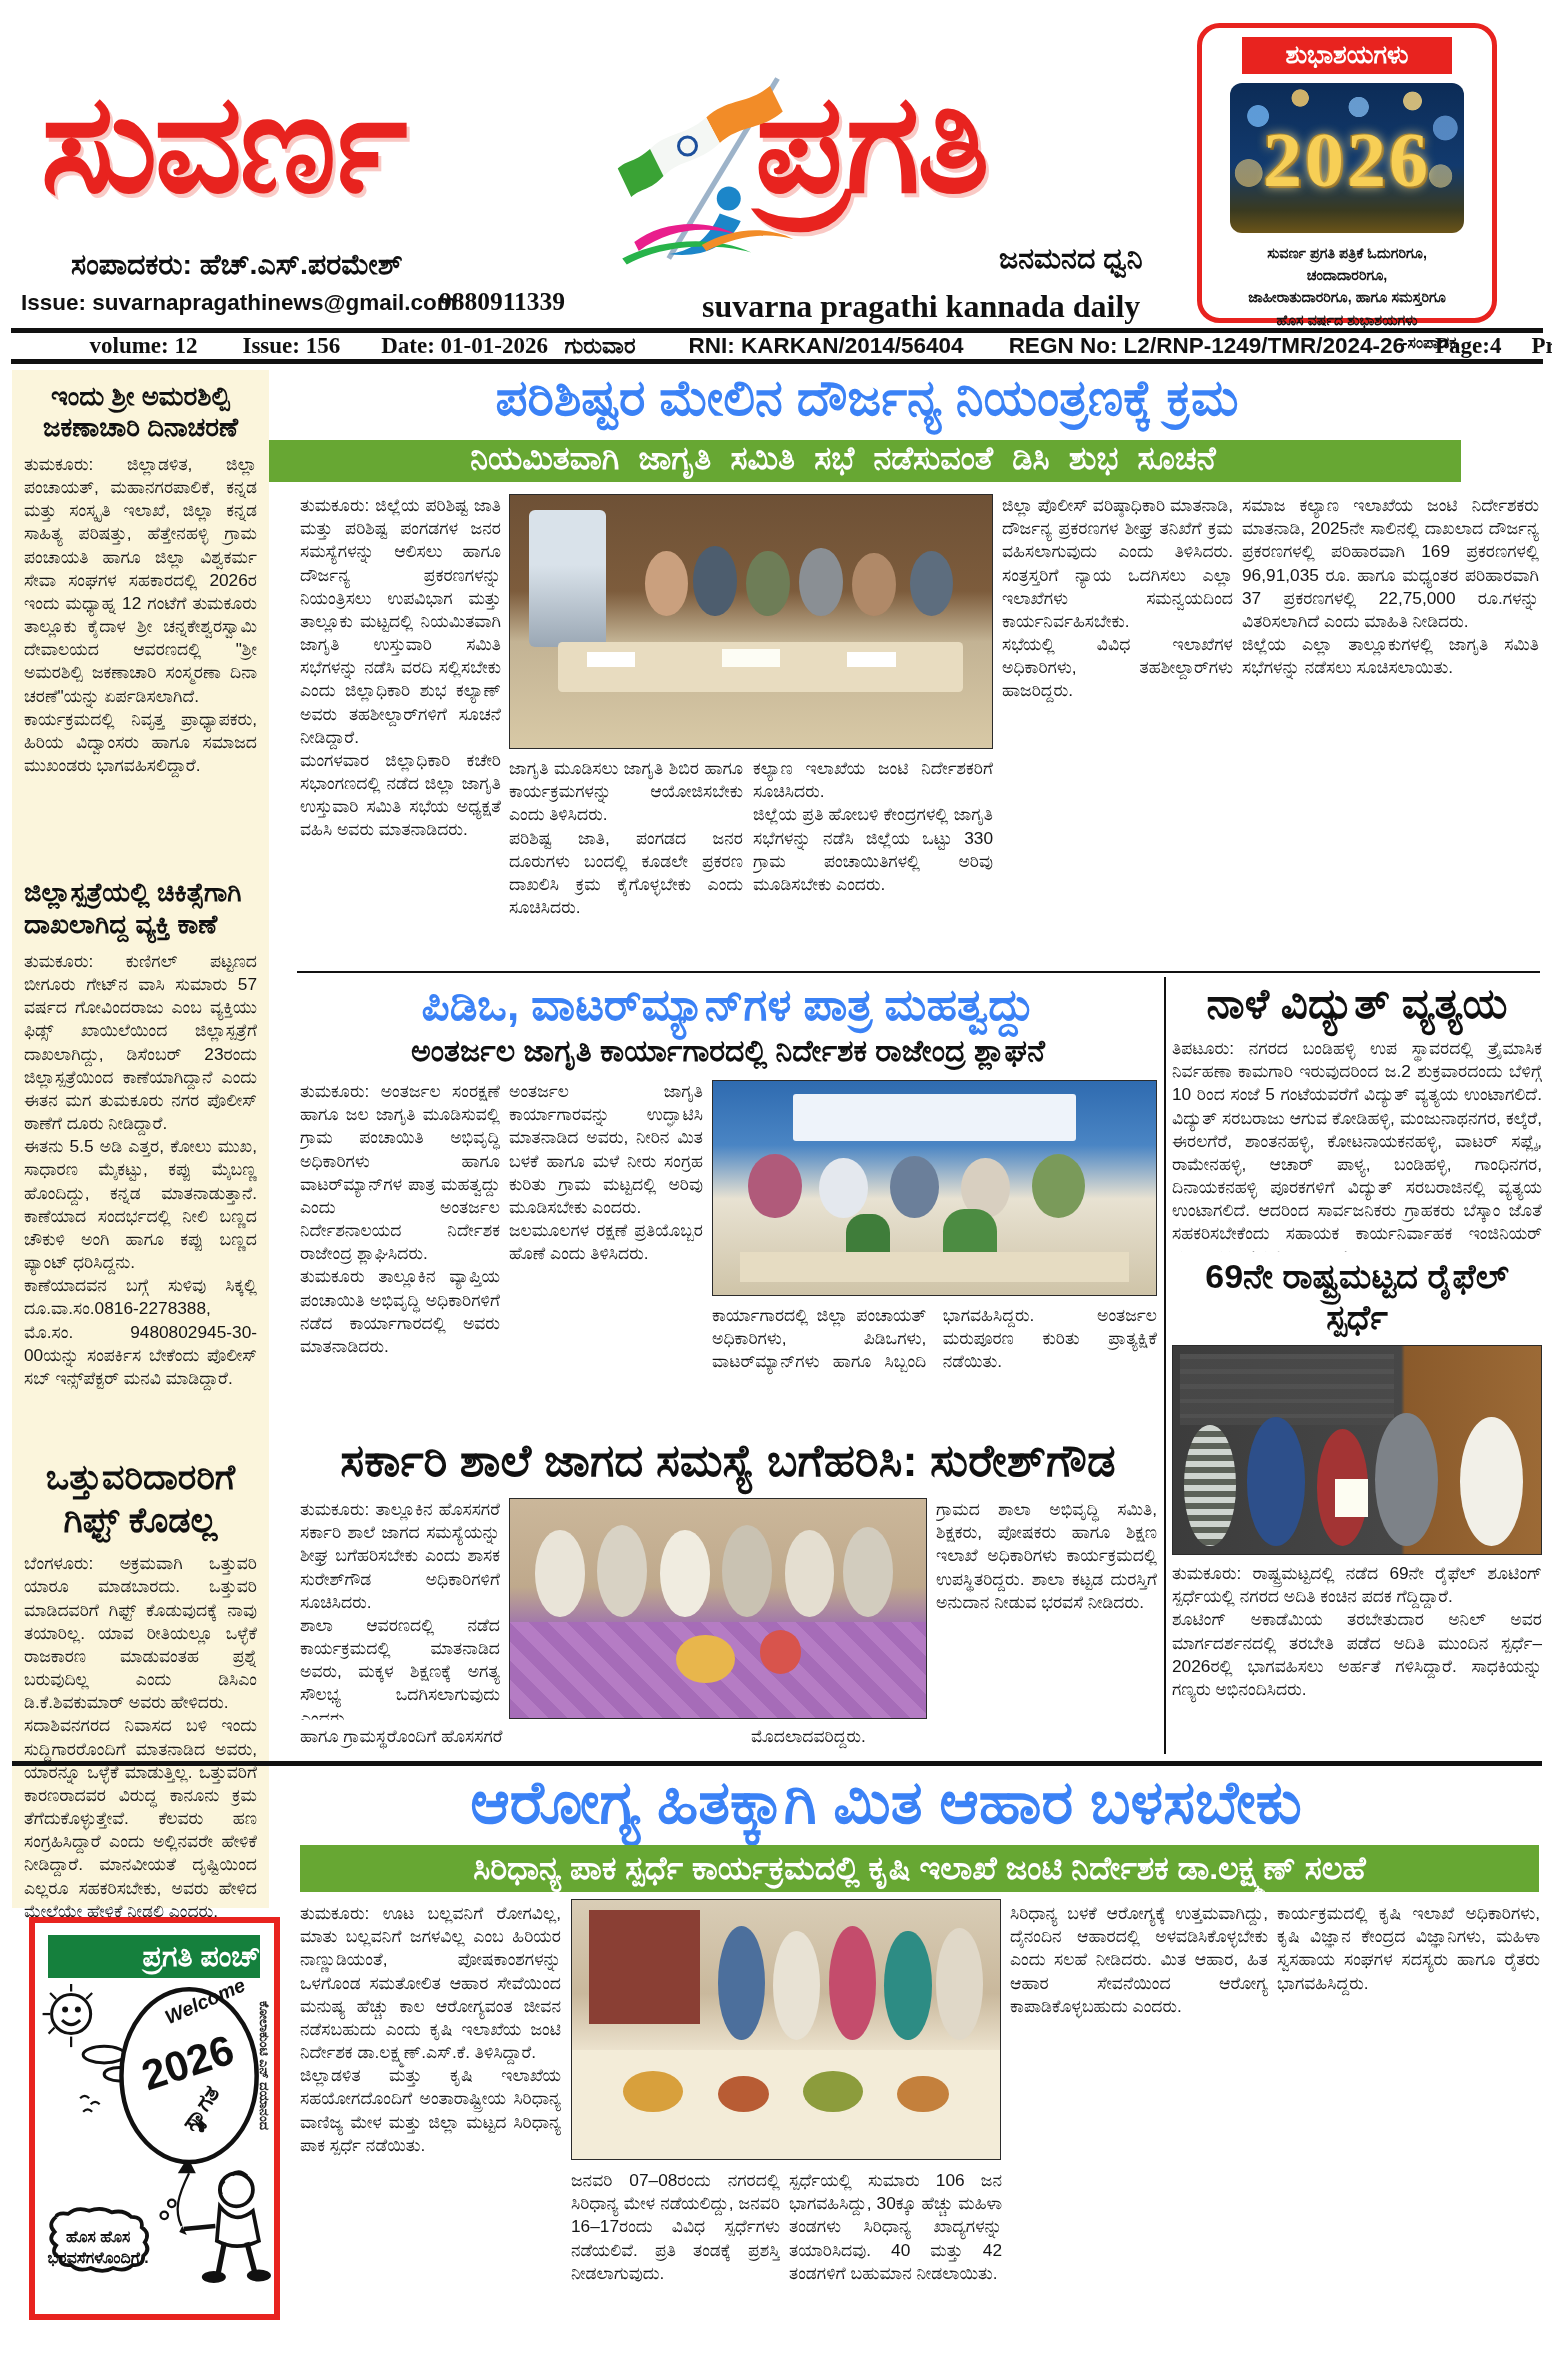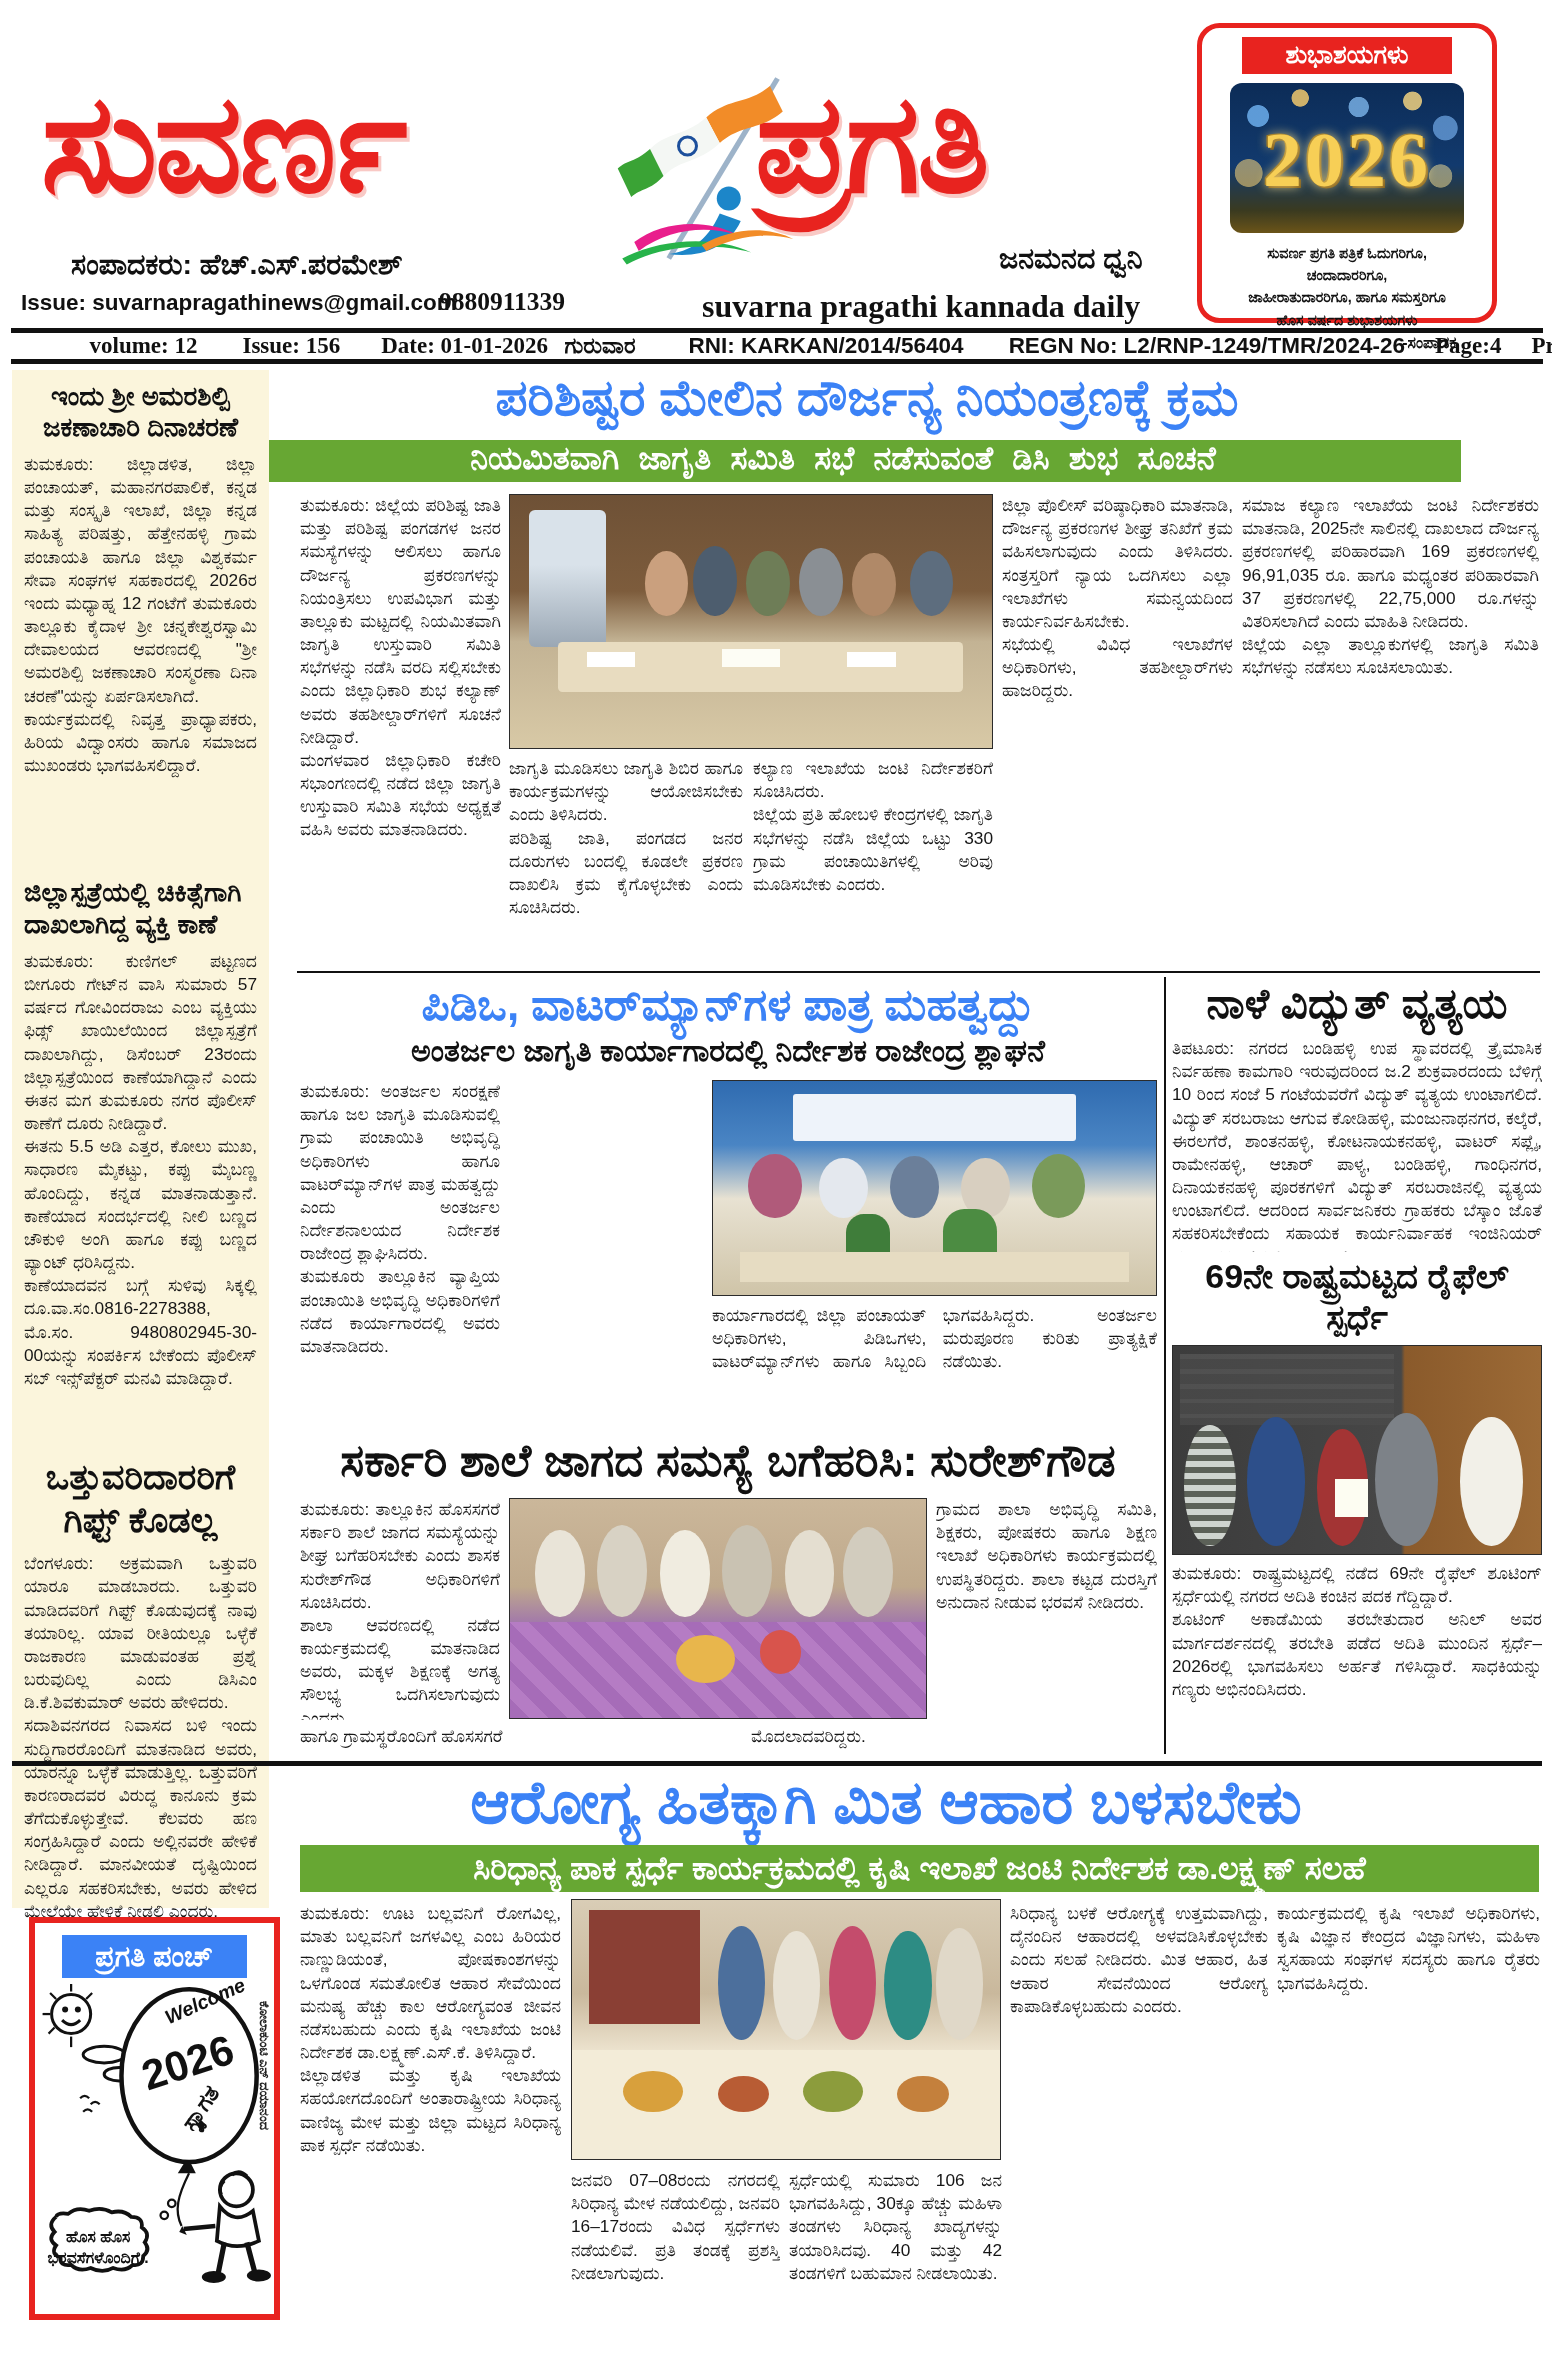--- a/index.html
+++ b/index.html
@@ -31,21 +31,21 @@
        radial-gradient(circle at 8% 60%, rgba(255,215,120,.55) 0 13.5px, rgba(255,215,120,0) 14.3px),
        radial-gradient(circle at 90% 62%, rgba(255,230,150,.5) 0 11.3px, rgba(255,230,150,0) 12px),
        linear-gradient(180deg,#0c2c57 0%,#123a6e 55%,#3a3a20 85%,#6b5418 100%);}
   .bokeh .year{position:absolute;left:0;right:0;top:32px;text-align:center;font-size:78px;font-weight:bold;color:#f7cf56;
      text-shadow:0 0 10.5px #ffdf7e,2.3px 2.3px 0 #7a5410,-1.5px -1.5px 0 #8a6410;letter-spacing:3px;font-family:"Liberation Serif",serif;}
   .greet-msg{margin-top:9px;font-size:14.3px;font-weight:bold;text-align:center;line-height:1.55;white-space:pre-line;}
   .greet-sign{text-align:right;font-size:16px;font-weight:bold;padding-right:7.5px;margin-top:3px;}
   .infobar{border-top:5.3px solid #111;border-bottom:5.3px solid #111;display:flex;align-items:center;box-sizing:border-box;}
   .infobar span{white-space:nowrap;}
   .punch-box{border:6px solid #e8231f;background:#fff;box-sizing:border-box;}
-  .punch-head{background:#3b82f6;color:#fff;font-size:28.5px;font-weight:bold;text-align:center;width:185px;margin:12px auto 0;padding:4.5px 0;}
+  .punch-head{background:#15803d;color:#fff;font-size:28.5px;font-weight:bold;text-align:right;width:212px;margin:12px auto 0;padding:4.5px 0;}
   .cream{background:#fbf5dc;box-sizing:border-box;padding:10.5px 12px;}
 </style>
 </head>
 <body>
 
 <div id="page">
 
   <div class="abs masthead-title" style="left:41px;top:75px;">ಸುವರ್ಣ</div>
   <div class="abs masthead-title" style="left:755px;top:75px;">ಪ್ರಗತಿ</div>
 
@@ -134,20 +134,22 @@
   <div class="abs body-text" style="left:1242px;top:494px;width:297px;height:475px;">ಸಮಾಜ ಕಲ್ಯಾಣ ಇಲಾಖೆಯ ಜಂಟಿ ನಿರ್ದೇಶಕರು ಮಾತನಾಡಿ, 2025ನೇ ಸಾಲಿನಲ್ಲಿ ದಾಖಲಾದ ದೌರ್ಜನ್ಯ ಪ್ರಕರಣಗಳಲ್ಲಿ ಪರಿಹಾರವಾಗಿ 169 ಪ್ರಕರಣಗಳಲ್ಲಿ 96,91,035 ರೂ. ಹಾಗೂ ಮಧ್ಯಂತರ ಪರಿಹಾರವಾಗಿ 37 ಪ್ರಕರಣಗಳಲ್ಲಿ 22,75,000 ರೂ.ಗಳನ್ನು ವಿತರಿಸಲಾಗಿದೆ ಎಂದು ಮಾಹಿತಿ ನೀಡಿದರು.
 ಜಿಲ್ಲೆಯ ಎಲ್ಲಾ ತಾಲ್ಲೂಕುಗಳಲ್ಲಿ ಜಾಗೃತಿ ಸಮಿತಿ ಸಭೆಗಳನ್ನು ನಡೆಸಲು ಸೂಚಿಸಲಾಯಿತು.</div>
 
   <div class="abs hrule" style="left:297px;top:971px;width:1243px;height:2.3px;"></div>
   <div class="abs vrule" style="left:1164px;top:977px;width:2.3px;height:777px;"></div>
 
   <div class="abs b center red" style="left:300px;top:980px;width:856px;font-size:44px;">ಪಿಡಿಒ, ವಾಟರ್‌ಮ್ಯಾನ್‌ಗಳ ಪಾತ್ರ ಮಹತ್ವದ್ದು</div>
   <div class="abs b center" style="left:300px;top:1034px;width:856px;font-size:30px;">ಅಂತರ್ಜಲ ಜಾಗೃತಿ ಕಾರ್ಯಾಗಾರದಲ್ಲಿ ನಿರ್ದೇಶಕ ರಾಜೇಂದ್ರ ಶ್ಲಾಘನೆ</div>
   <div class="abs body-text" style="left:300px;top:1080px;width:200px;height:318px;">ತುಮಕೂರು: ಅಂತರ್ಜಲ ಸಂರಕ್ಷಣೆ ಹಾಗೂ ಜಲ ಜಾಗೃತಿ ಮೂಡಿಸುವಲ್ಲಿ ಗ್ರಾಮ ಪಂಚಾಯಿತಿ ಅಭಿವೃದ್ಧಿ ಅಧಿಕಾರಿಗಳು ಹಾಗೂ ವಾಟರ್‌ಮ್ಯಾನ್‌ಗಳ ಪಾತ್ರ ಮಹತ್ವದ್ದು ಎಂದು ಅಂತರ್ಜಲ ನಿರ್ದೇಶನಾಲಯದ ನಿರ್ದೇಶಕ ರಾಜೇಂದ್ರ ಶ್ಲಾಘಿಸಿದರು.
 ತುಮಕೂರು ತಾಲ್ಲೂಕಿನ ವ್ಯಾಪ್ತಿಯ ಪಂಚಾಯಿತಿ ಅಭಿವೃದ್ಧಿ ಅಧಿಕಾರಿಗಳಿಗೆ ನಡೆದ ಕಾರ್ಯಾಗಾರದಲ್ಲಿ ಅವರು ಮಾತನಾಡಿದರು.</div>
+  <div class="abs body-text" style="left:509px;top:1080px;width:194px;height:318px;">ಅಂತರ್ಜಲ ಜಾಗೃತಿ ಕಾರ್ಯಾಗಾರವನ್ನು ಉದ್ಘಾಟಿಸಿ ಮಾತನಾಡಿದ ಅವರು, ನೀರಿನ ಮಿತ ಬಳಕೆ ಹಾಗೂ ಮಳೆ ನೀರು ಸಂಗ್ರಹ ಕುರಿತು ಗ್ರಾಮ ಮಟ್ಟದಲ್ಲಿ ಅರಿವು ಮೂಡಿಸಬೇಕು ಎಂದರು.
+ಜಲಮೂಲಗಳ ರಕ್ಷಣೆ ಪ್ರತಿಯೊಬ್ಬರ ಹೊಣೆ ಎಂದು ತಿಳಿಸಿದರು.</div>
 
   <div class="abs photo" style="left:712px;top:1080px;width:445px;height:216px;background:linear-gradient(180deg,#2f6bb0 0%,#4a85c4 30%,#e8e2d2 55%,#cfc4a8 100%);">
     <div style="position:absolute;left:18%;top:6%;width:64%;height:22%;background:#eef3fa;border-radius:3px;"></div>
     <div class="blob" style="left:8%;top:34%;width:12%;height:30%;background:#b05a7a;"></div>
     <div class="blob" style="left:24%;top:36%;width:11%;height:28%;background:#e4e8ee;"></div>
     <div class="blob" style="left:40%;top:35%;width:11%;height:29%;background:#6b7f9a;"></div>
     <div class="blob" style="left:56%;top:36%;width:11%;height:28%;background:#d8cfc0;"></div>
     <div class="blob" style="left:72%;top:34%;width:12%;height:30%;background:#7a9a5a;"></div>
     <div class="blob" style="left:30%;top:62%;width:10%;height:22%;background:#3f7d3a;border-radius:40% 40% 20% 20%;"></div>
     <div class="blob" style="left:52%;top:60%;width:12%;height:26%;background:#4c8c42;border-radius:40% 40% 20% 20%;"></div>

